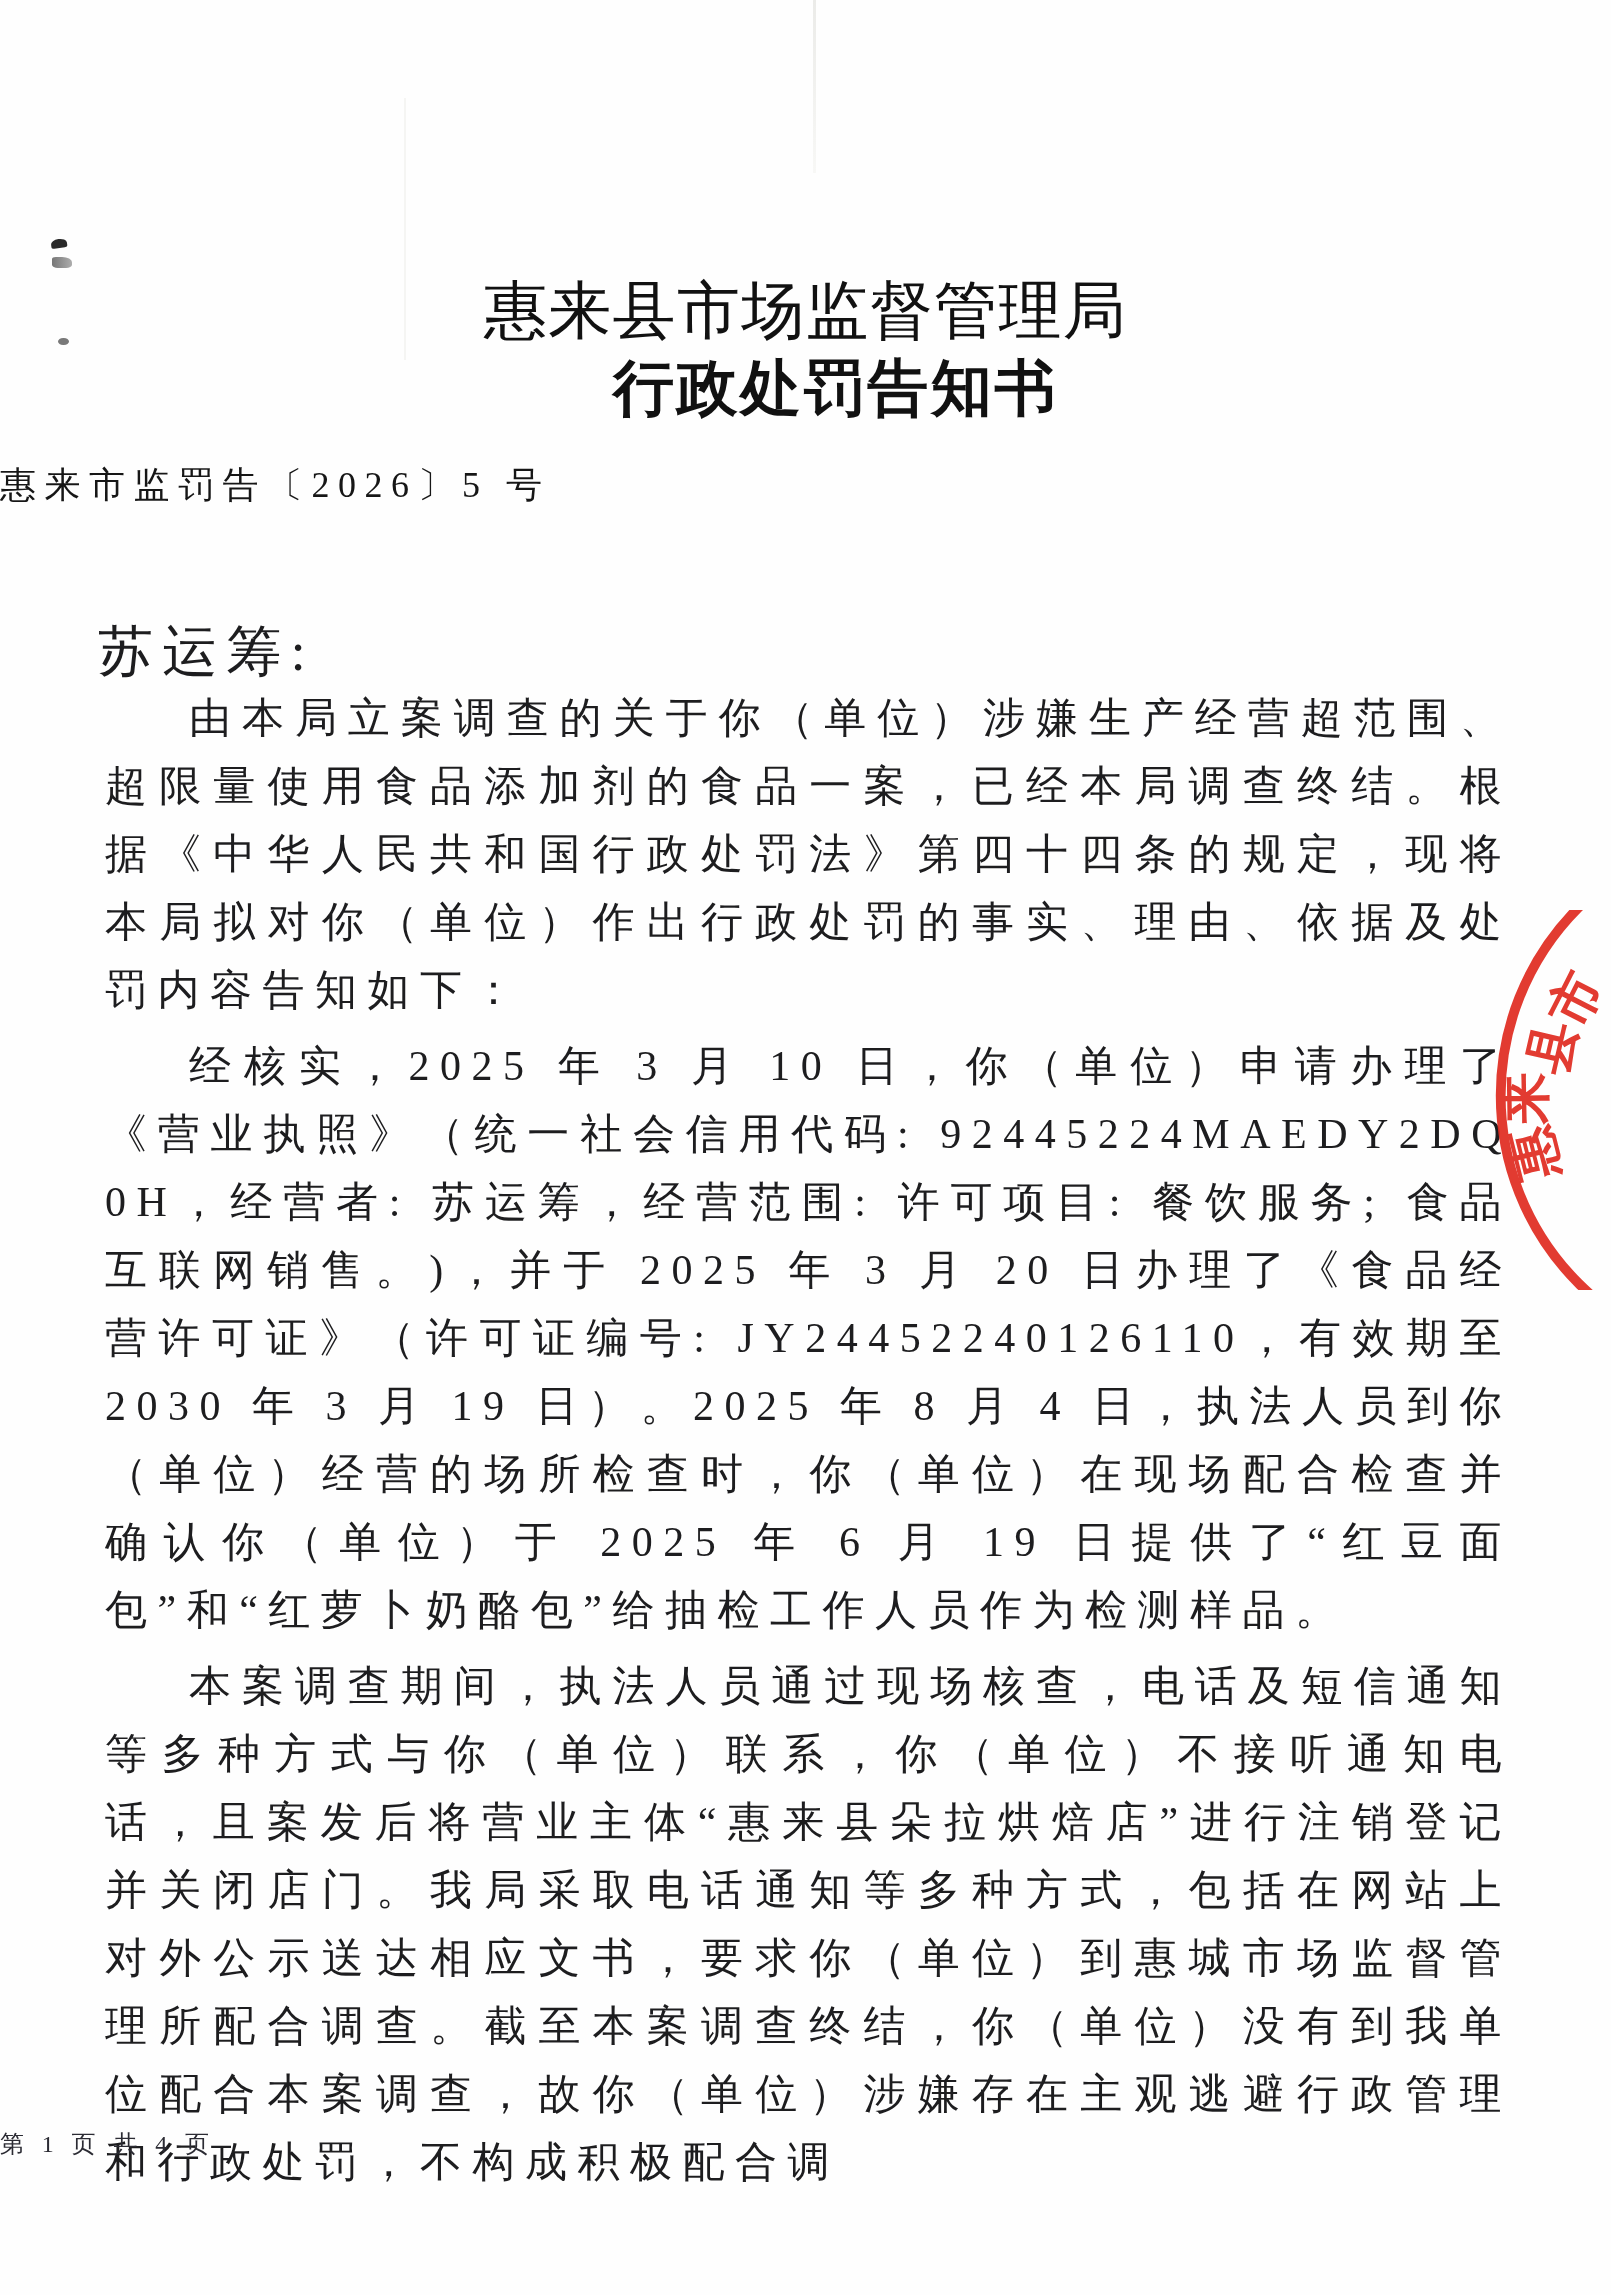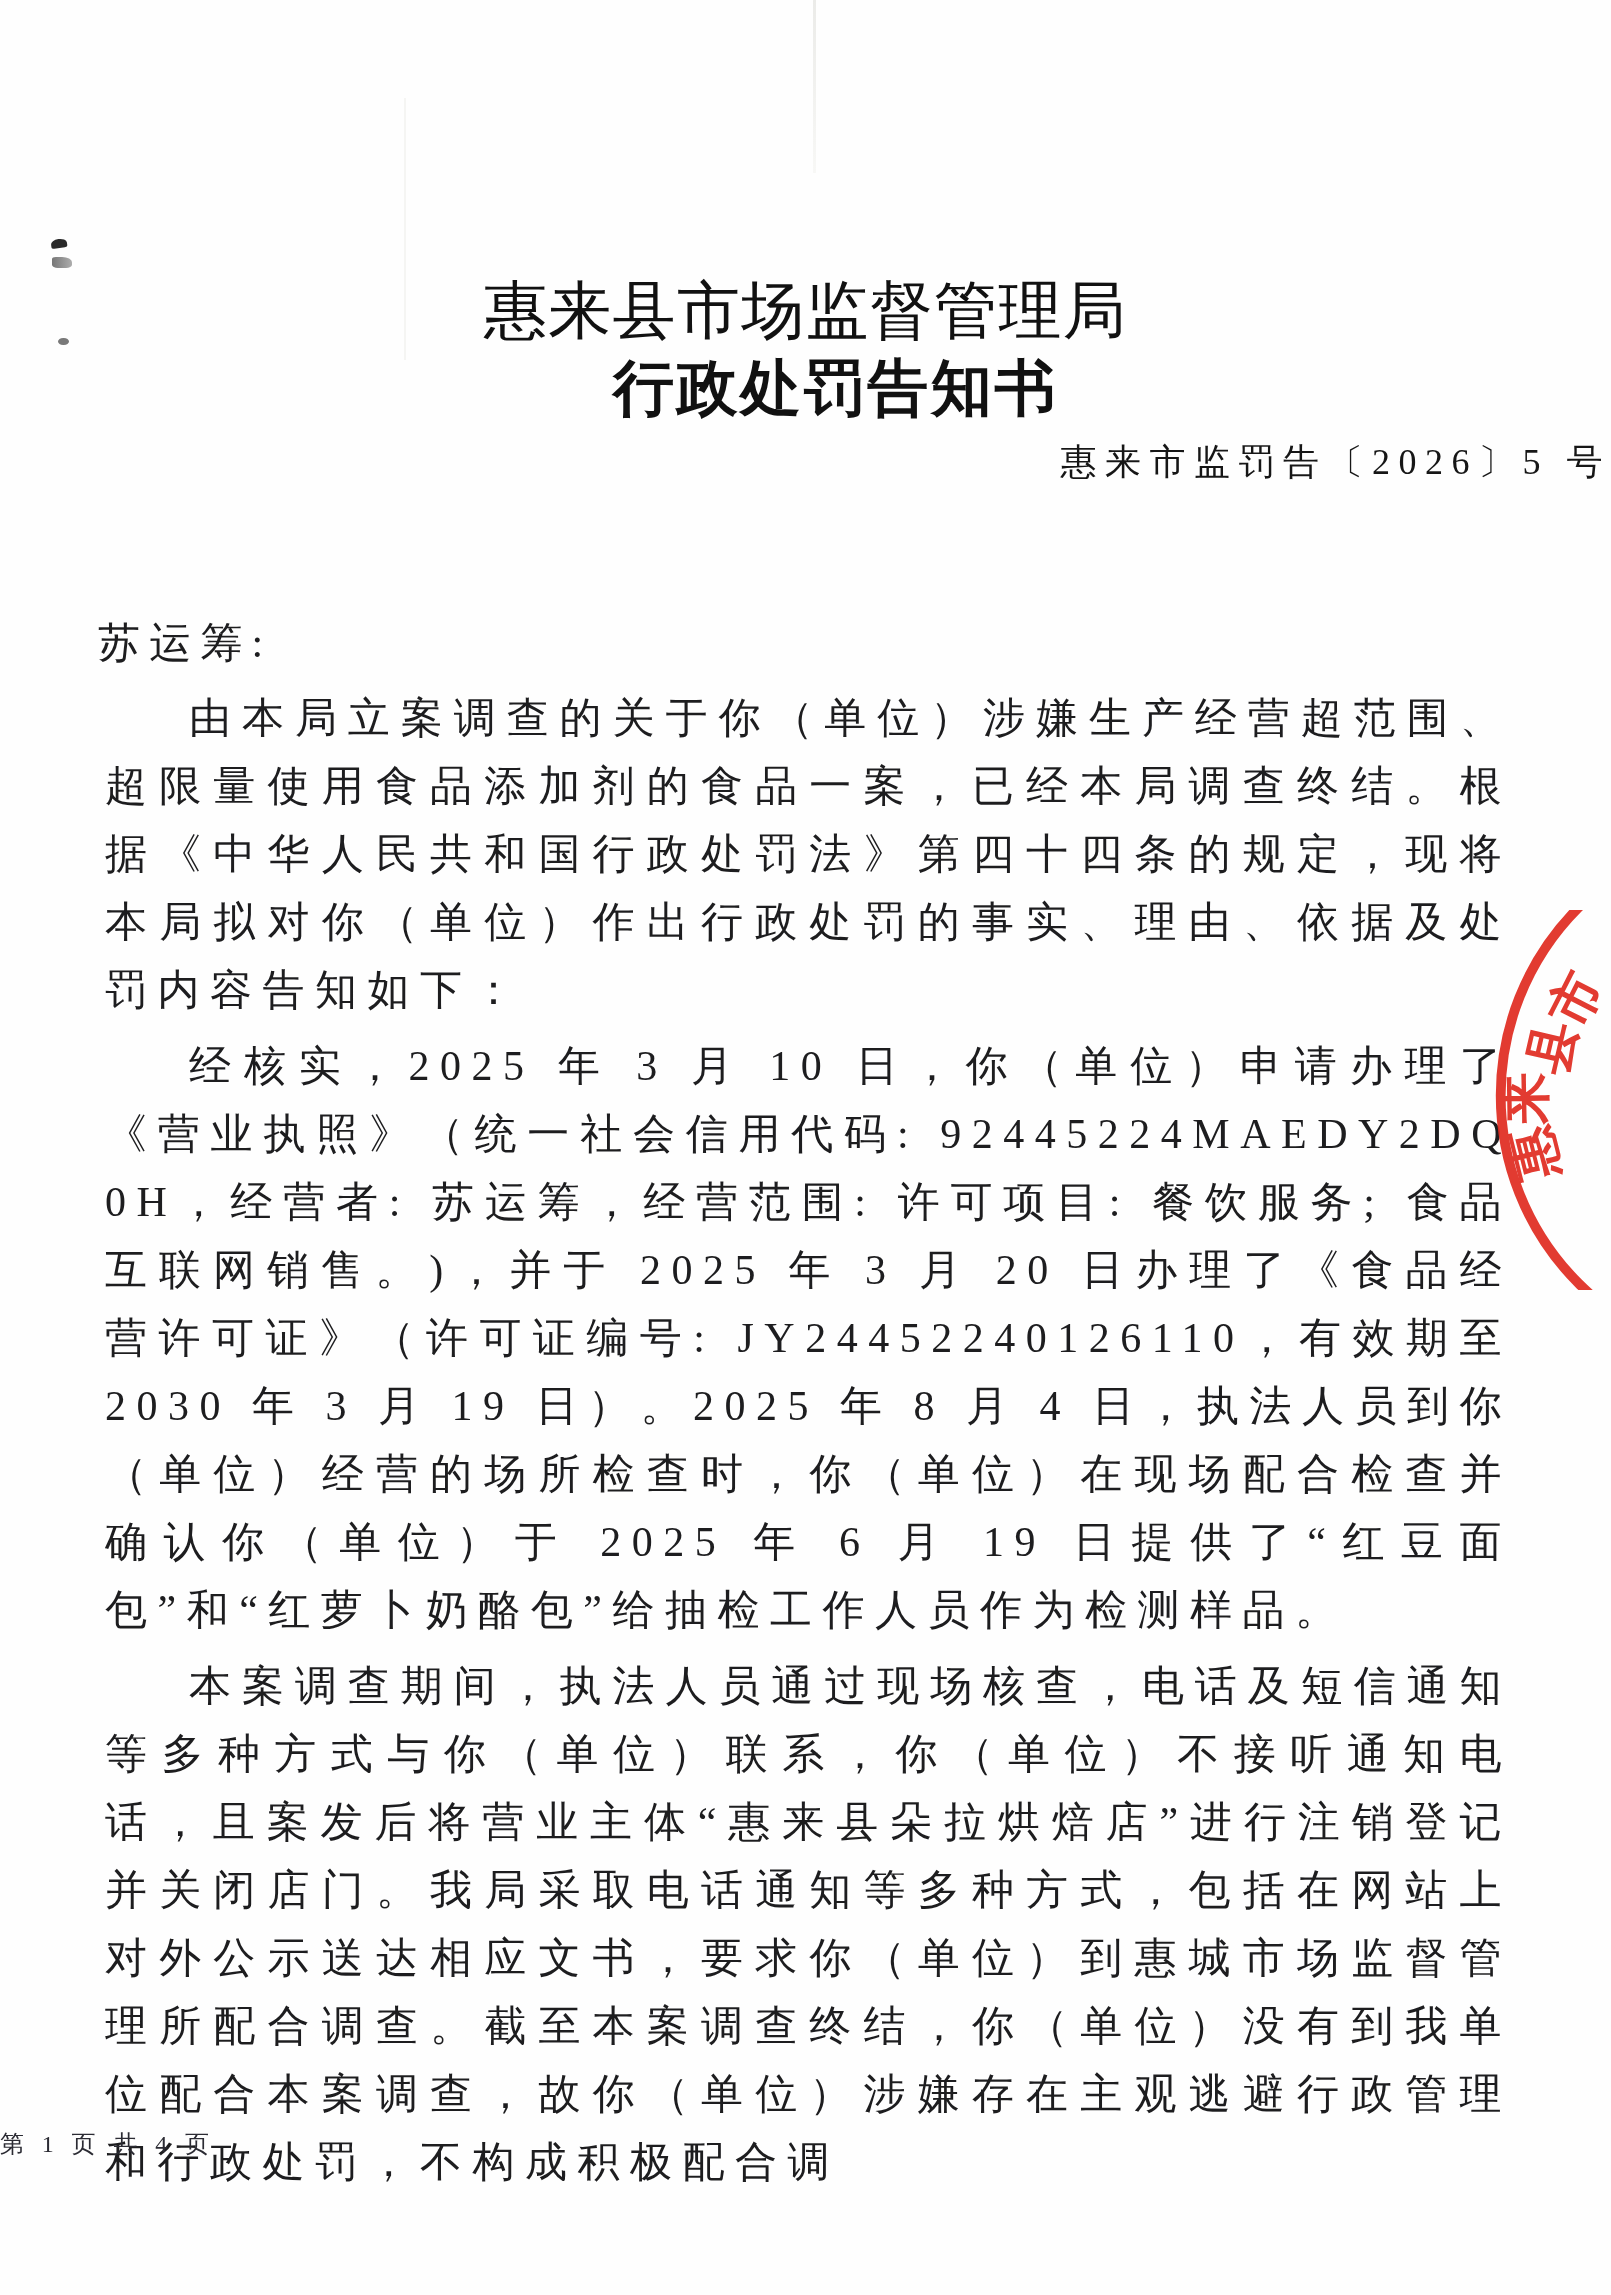--- a/index.html
+++ b/index.html
@@ -38,33 +38,33 @@
     text-align: center;
     font-size: 61px;
     font-weight: 700;
     letter-spacing: 2.6px;
     line-height: 1.1;
     color: #111;
     padding-left: 30px;
   }
   .doc-number {
     position: absolute;
-    top: 438px;
+    top: 461px;
     left: 0;
     width: 100%;
-    text-align: right;
+    text-align: left;
     font-size: 36px;
     letter-spacing: 8.5px;
     color: #161616;
   }
   .salutation {
     position: absolute;
     top: 615px;
     left: 98px;
-    font-size: 42px;
+    font-size: 55px;
     letter-spacing: 9.2px;
     color: #1d1d1f;
   }
   .body-text {
     position: absolute;
     top: 676px;
     left: 97px;
     width: 1423px;
   }
   .para {

